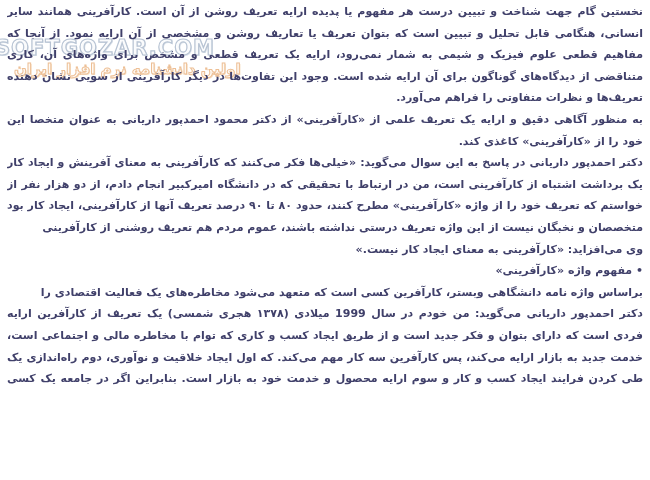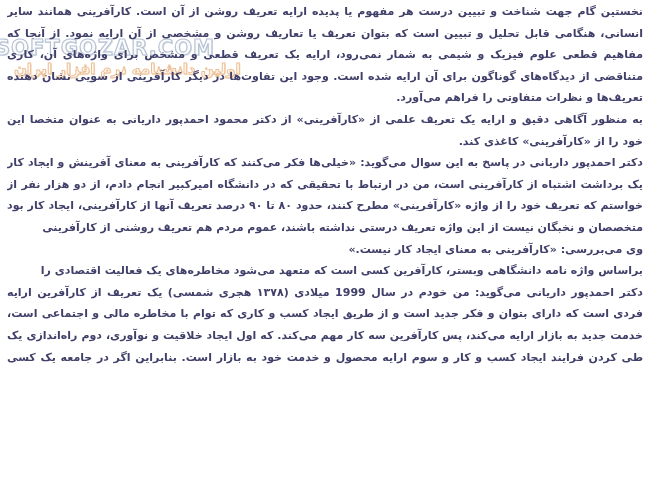--- a/index.html
+++ b/index.html
@@ -92,21 +92,22 @@
     <div class="line j">انسانی، هنگامی قابل تحلیل و تبیین است که بتوان تعریف یا تعاریف روشن و مشخصی از آن ارایه نمود. از آنجا که مفاهیم علوم انسانی در زمره</div>
     <div class="line j">مفاهیم قطعی علوم فیزیک و شیمی به شمار نمی‌رود، ارایه یک تعریف قطعی و مشخص برای واژه‌های آن، کاری دشوار و حتی غیرممکن است.</div>
     <div class="line j">متناقضی از دیدگاه‌های گوناگون برای آن ارایه شده است. وجود این تفاوت‌ها در دیگر کارآفرینی از سویی نشان دهنده گستردگی و اهمیت</div>
     <div class="line e">تعریف‌ها و نظرات متفاوتی را فراهم می‌آورد.</div>
     <div class="line j">به منظور آگاهی دقیق و ارایه یک تعریف علمی از «کارآفرینی» از دکتر محمود احمدپور داریانی به عنوان متخصا این رشته می‌خواهیم که تعریف</div>
     <div class="line e">خود را از «کارآفرینی» کاغذی کند.</div>
     <div class="line j">دکتر احمدپور داریانی در پاسخ به این سوال می‌گوید: «خیلی‌ها فکر می‌کنند که کارآفرینی به معنای آفرینش و ایجاد کار است، در صورتی که این</div>
     <div class="line j">یک برداشت اشتباه از کارآفرینی است، من در ارتباط با تحقیقی که در دانشگاه امیرکبیر انجام دادم، از دو هزار نفر از مدیران و مسئولان کشور</div>
     <div class="line j">خواستم که تعریف خود را از واژه «کارآفرینی» مطرح کنند، حدود ۸۰ تا ۹۰ درصد تعریف آنها از کارآفرینی، ایجاد کار بود و طبیعی است که وقتی</div>
     <div class="line e">متخصصان و نخبگان نیست از این واژه تعریف درستی نداشته باشند، عموم مردم هم تعریف روشنی از کارآفرینی نخواهند داشت.»</div>
-    <div class="line e">وی می‌بررسی: «کارآفرینی به معنای ایجاد کار نیست.»</div>
+    <div class="line e">وی می‌افزاید: «کارآفرینی به معنای ایجاد کار نیست.»</div>
+    <div class="line e">• مفهوم واژه «کارآفرینی»</div>
     <div class="line e">براساس واژه نامه دانشگاهی وبستر، کارآفرین کسی است که متعهد می‌شود مخاطره‌های یک فعالیت اقتصادی را سازماندهی، اداره و تقبل کند.</div>
     <div class="line j">دکتر احمدپور داریانی می‌گوید: من خودم در سال 1999 میلادی (۱۳۷۸ هجری شمسی) یک تعریف از کارآفرین ارایه کردم و معتقدم «کارآفرین»</div>
     <div class="line j">فردی است که دارای بتوان و فکر جدید است و از طریق ایجاد کسب و کاری که توام با مخاطره مالی و اجتماعی است، با بسیج منابع محصول،</div>
     <div class="line j">خدمت جدید به بازار ارایه می‌کند، پس کارآفرین سه کار مهم می‌کند. که اول ایجاد خلاقیت و نوآوری، دوم راه‌اندازی یک شرکت یا کسب و کار و</div>
     <div class="line j">طی کردن فرایند ایجاد کسب و کار و سوم ارایه محصول و خدمت خود به بازار است. بنابراین اگر در جامعه یک کسی برای اولین بار دستمال کاغذی</div>
   </div>
 
 </div>
 
 </body></html>

